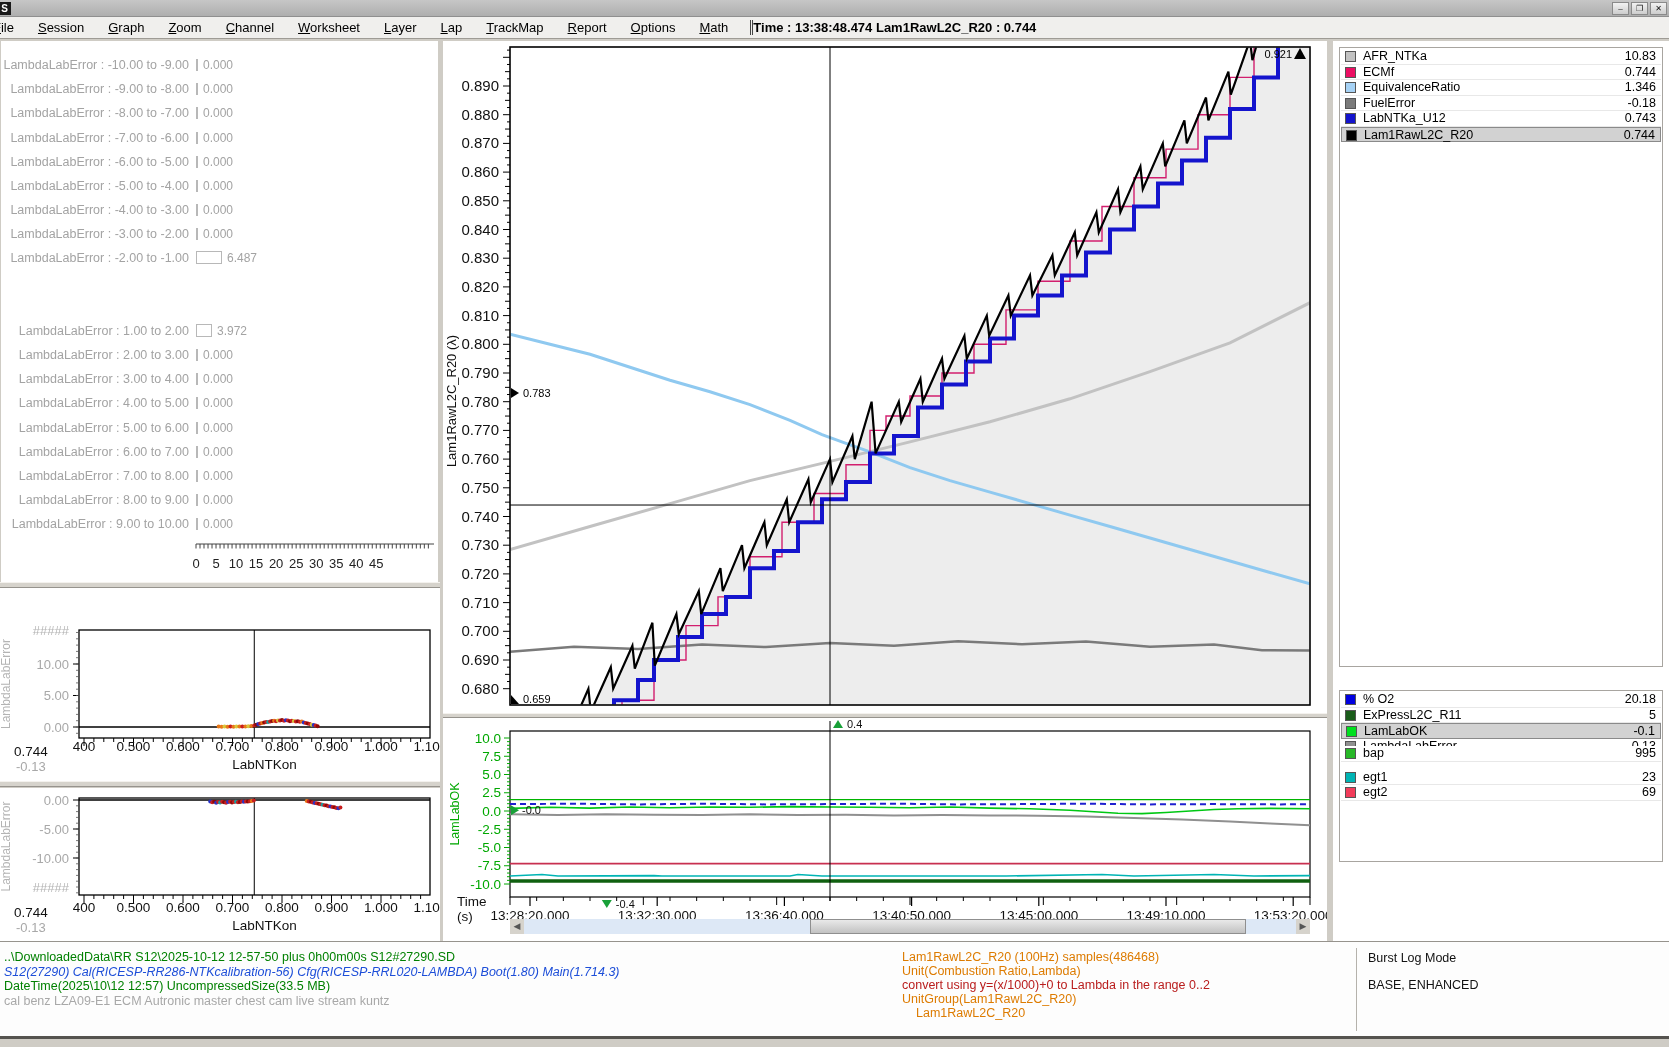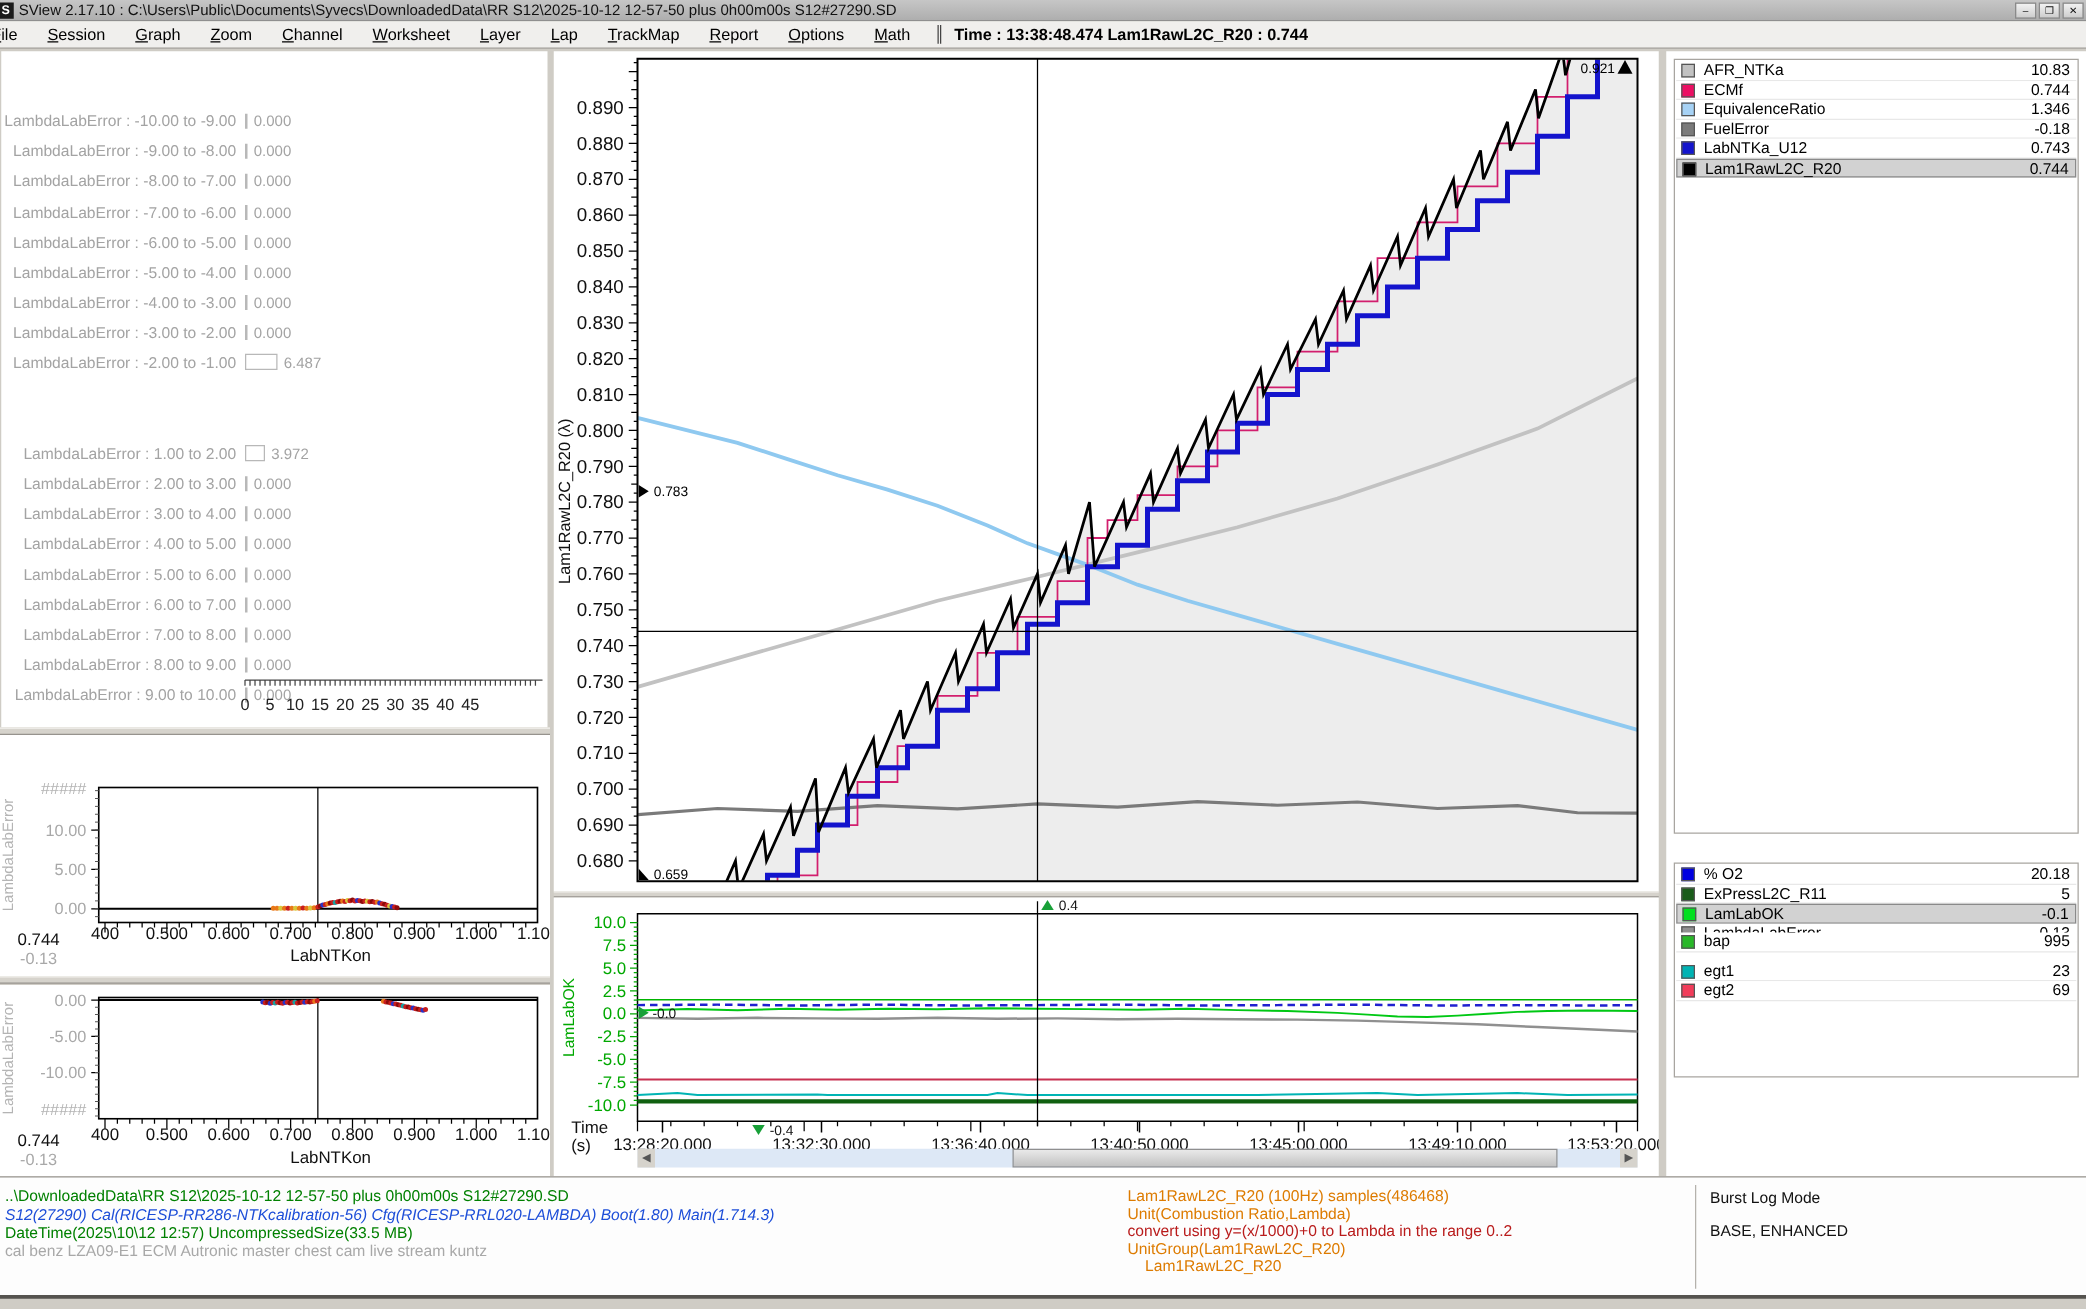--- a/index.html
+++ b/index.html
@@ -16,27 +16,27 @@
   #title-text { font-size:12px; color:#111; white-space:nowrap; }
   #win-buttons { position:absolute; right:2px; top:2px; display:flex; gap:2px; }
   .win-btn { width:17px; height:13px; background:linear-gradient(#f2f2f2,#cdcdcd); border:1px solid #8a8a8a;
              font-size:8px; line-height:11px; text-align:center; color:#111; }
   
   #menubar { position:absolute; left:0; top:17px; width:1669px; height:22px; background:#f0efed;
              border-bottom:1px solid #9e9b95; display:flex; align-items:center; font-size:13px; }
   .mi { display:inline-block; margin:0 12px; cursor:default; }
   .mi::first-letter { text-decoration:underline; }
   .mi:first-child { margin-left:-7px; }
-  #menu-status { margin-left:10px; padding-left:10px; border-left:3px double #444;
+  #menu-status { margin-left:10px; padding-left:0; border-left:3px double #444;
                  font-size:13px; font-weight:bold; white-space:nowrap; }
   
   .panel { position:absolute; background:#fff; }
   .splitter { position:absolute; background:#d6d3cc; border-top:1px solid #f4f2ee; border-bottom:1px solid #96938d; }
   
-  .hist-row { position:absolute; left:0; width:437px; height:18px;margin-top:32px; }
+  .hist-row { position:absolute; left:0; width:437px; height:18px; }
   .hist-label { position:absolute; left:0; width:188px; text-align:right; font-size:12.5px;
                 color:#a3a3a3; line-height:18px; white-space:nowrap; }
   .hist-row.sel .hist-label { color:#000; font-weight:bold; }
   .hist-bar { position:absolute; left:195px; top:2px; height:13px; background:#fff; border:1px solid #b8b8b8; }
   .hist-row.sel .hist-bar { border:2px solid #000; }
   .hist-zero { position:absolute; left:195px; top:3px; width:2px; height:12px; background:#b8b8b8; }
   .hist-val { position:absolute; top:0; font-size:12px; color:#a3a3a3; line-height:18px; }
   .hist-row.sel .hist-val { color:#000; }
   
   .legend-box { position:absolute; background:#fff; border:1px solid #a8a5a0; }
@@ -60,21 +60,20 @@
   #bottom-strip { position:absolute; left:0; top:1036px; width:1669px; height:3px; background:#55534f; }
   svg text { font-family:"Liberation Sans","DejaVu Sans",sans-serif; }
 </style>
 </head>
 <body>
 
 <div id="app">
 
   <div id="titlebar">
     <div id="app-icon">S</div>
-    <div id="title-text">SView 2.17.10  :  C:\Users\Public\Documents\Syvecs\DownloadedData\RR S12\2025-10-12 12-57-50 plus 0h00m00s S12#27290.SD</div>
     <div id="win-buttons">
       <div class="win-btn">–</div>
       <div class="win-btn">❐</div>
       <div class="win-btn">✕</div>
     </div>
   </div>
 
   <div id="menubar">
     <span id="menu-items"><span class="mi">File</span><span class="mi">Session</span><span class="mi">Graph</span><span class="mi">Zoom</span><span class="mi">Channel</span><span class="mi">Worksheet</span><span class="mi">Layer</span><span class="mi">Lap</span><span class="mi">TrackMap</span><span class="mi">Report</span><span class="mi">Options</span><span class="mi">Math</span></span>
     <span id="menu-status">Time : 13:38:48.474   Lam1RawL2C_R20 : 0.744</span>

